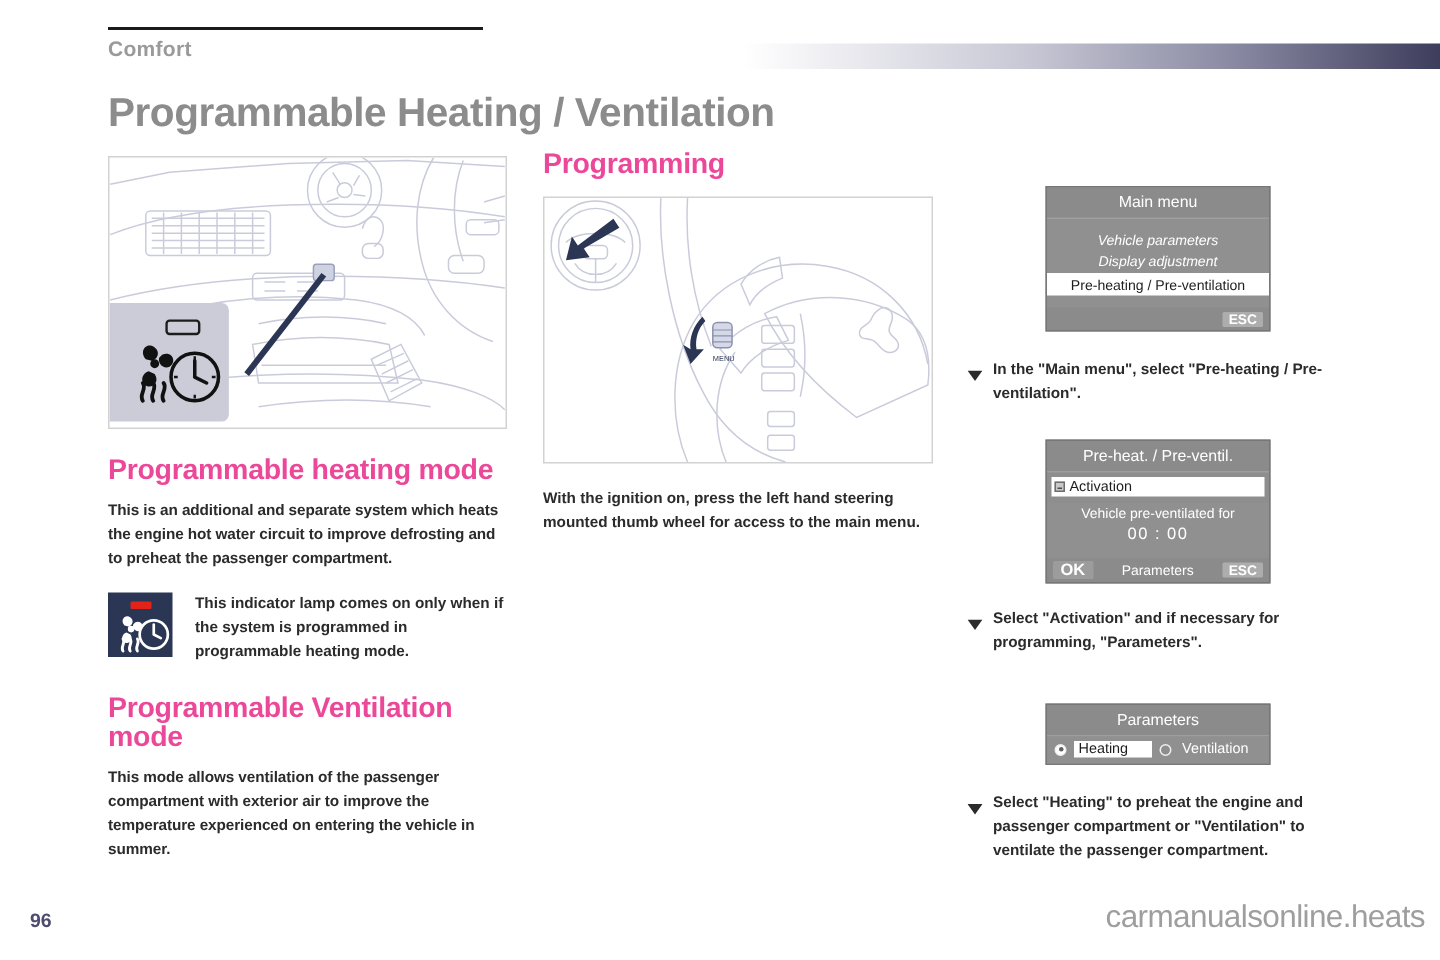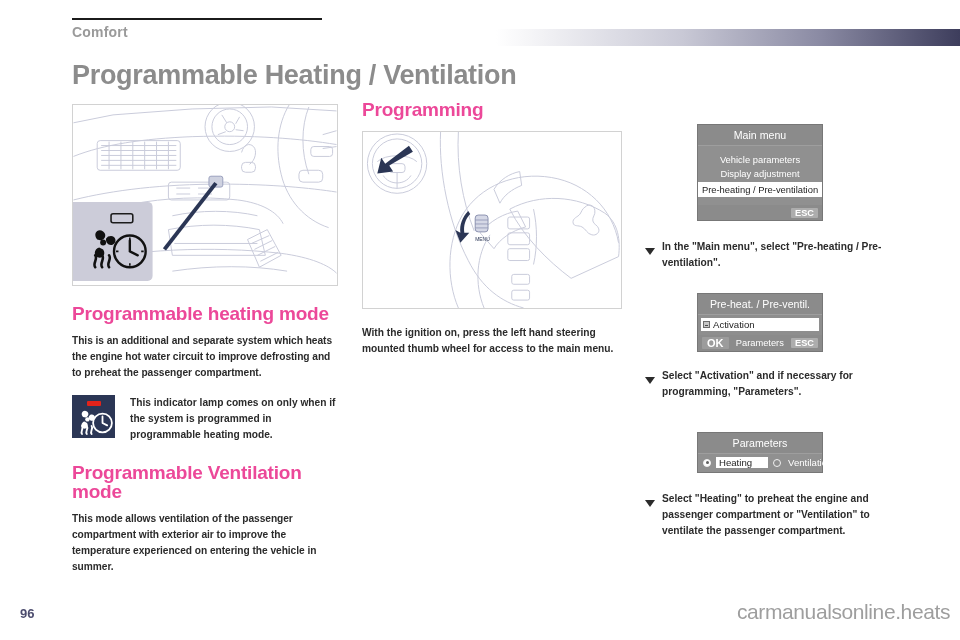--- a/index.html
+++ b/index.html
@@ -66,30 +66,30 @@
     flex: 0 0 auto; width: 43px; height: 43px; background: #2b3655;
     position: relative;
   }
   .ind-icon svg { display: block; width: 43px; height: 43px; }
   .note-text {
     font-size: 10.2px; font-weight: bold; color: #2b2b2b; line-height: 16px;
   }
 
   
   .screen {
-    width: 126px; background: #8e8e8e; border: 1px solid #777;
+    width: 150px; background: #8e8e8e; border: 1px solid #777;
     font-size: 9.3px; color: #ffffff; user-select: none;
   }
   .scr-title {
     text-align: center; font-size: 10.6px; color: #fff;
     padding: 4px 0 4px; background: #8b8b8b;
     border-bottom: 1px solid #9e9e9e;
   }
   .scr-body { background: #909090; padding: 6px 0; }
-  .scr-row { text-align: center; padding: 1.5px 0; font-size: 9.4px; }
+  .scr-row { text-align: center; padding: 1.5px 0; font-size: 9.4px; font-style: italic; }
   .scr-row-hl {
     background: #ffffff; color: #1d1d1d; text-align: center;
     padding: 2px 0; font-size: 9.4px; margin: 2px 0;
   }
   .scr-foot {
     display: flex; justify-content: space-between; align-items: center;
     background: #8b8b8b; padding: 2px 4px; min-height: 15px;
   }
   .esc-chip {
     background: #adadad; color: #ffffff; font-size: 9.2px;
@@ -344,20 +344,24 @@
       </span>
       <span class="bullet-text">In the "Main menu", select "Pre-heating / Pre-ventilation".</span>
     </div>
 
     <div class="screen" style="margin-left:52px; margin-top:22px;">
       <div class="scr-title">Pre-heat. / Pre-ventil.</div>
       <div class="act-row">
         <span class="cb"></span>
         <span class="act-label">Activation</span>
       </div>
+      <div class="scr-body" style="padding-top:0;">
+        <div class="pv-line">Vehicle pre-ventilated for</div>
+        <div class="pv-time">00 : 00</div>
+      </div>
       <div class="scr-foot">
         <span class="ok-chip">OK</span>
         <span class="foot-mid">Parameters</span>
         <span class="esc-chip">ESC</span>
       </div>
     </div>
 
     <div class="bullet" style="margin-top:16px;">
       <span class="bullet-mark">
         <svg width="10" height="8" viewBox="0 0 10 8">

